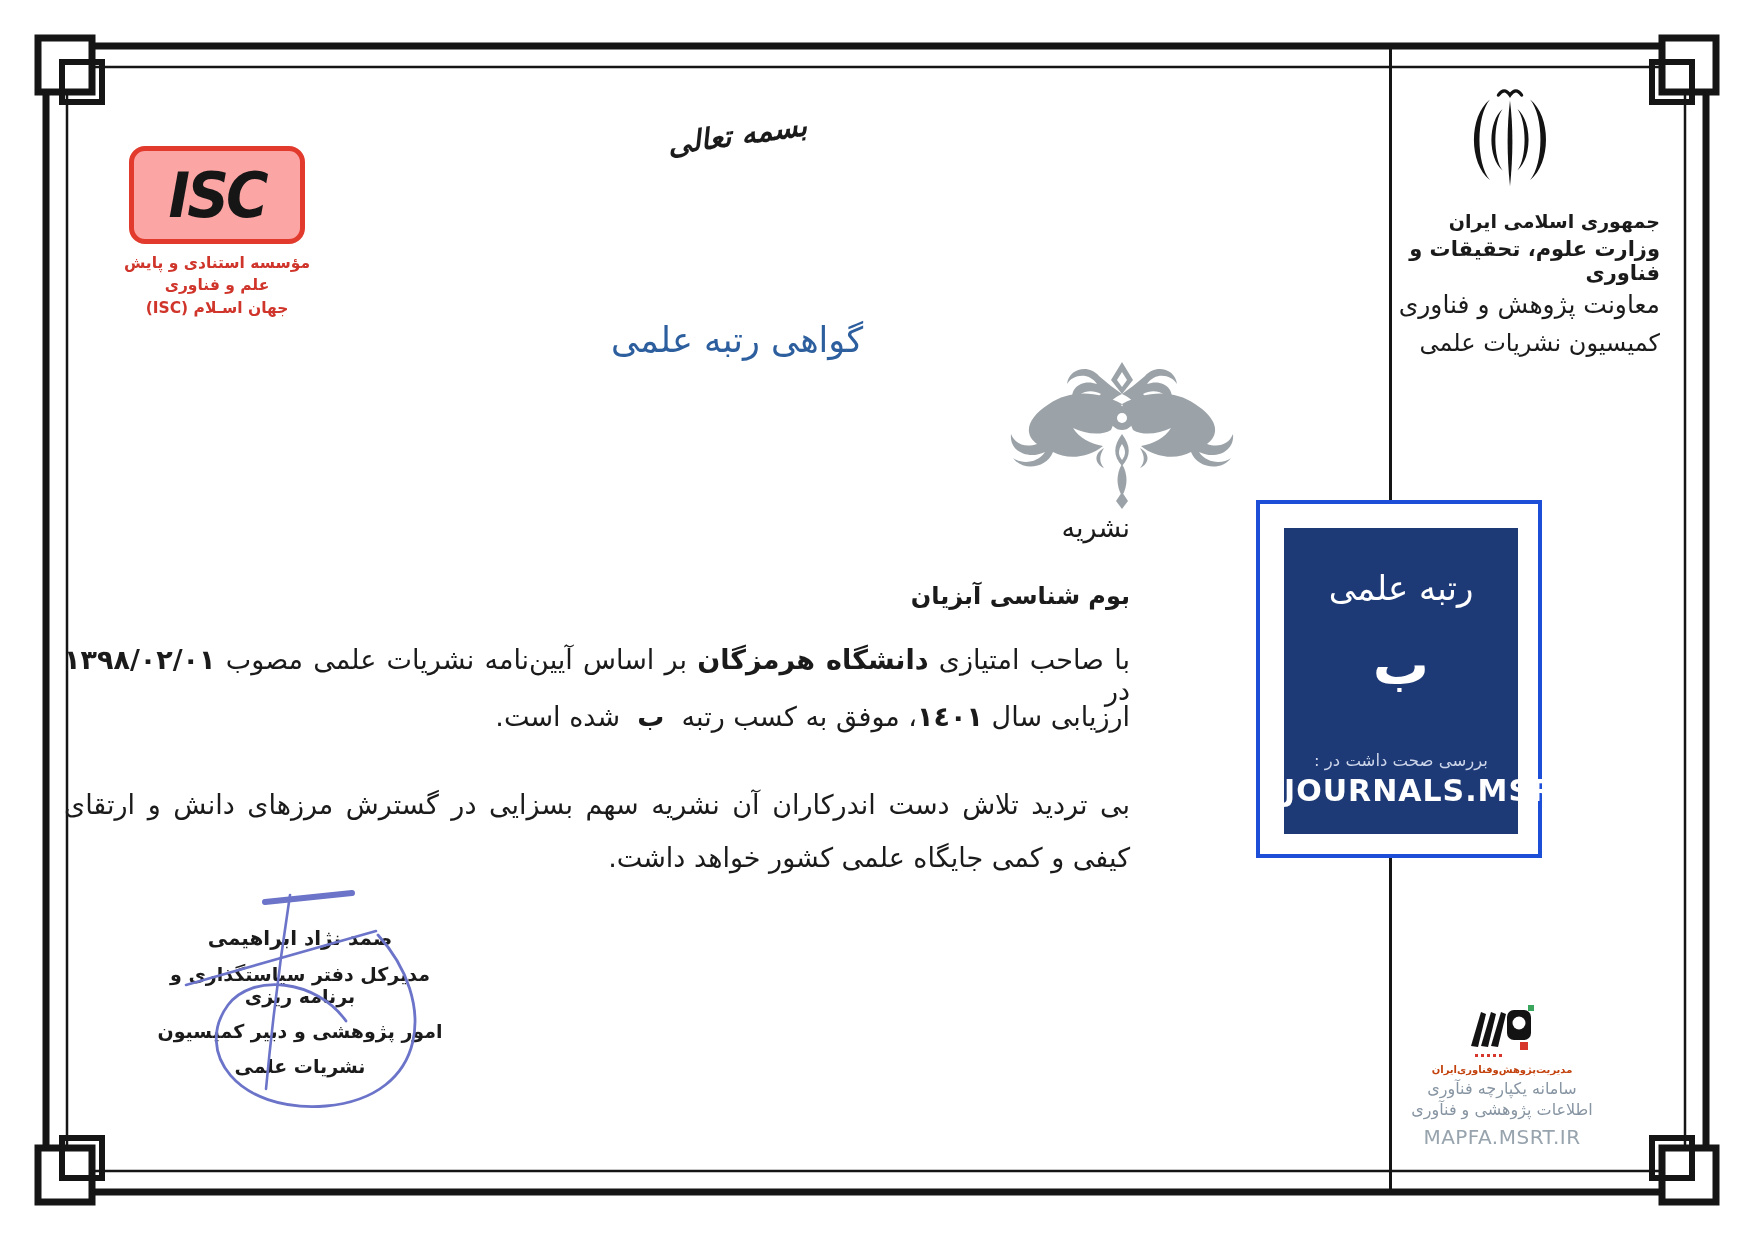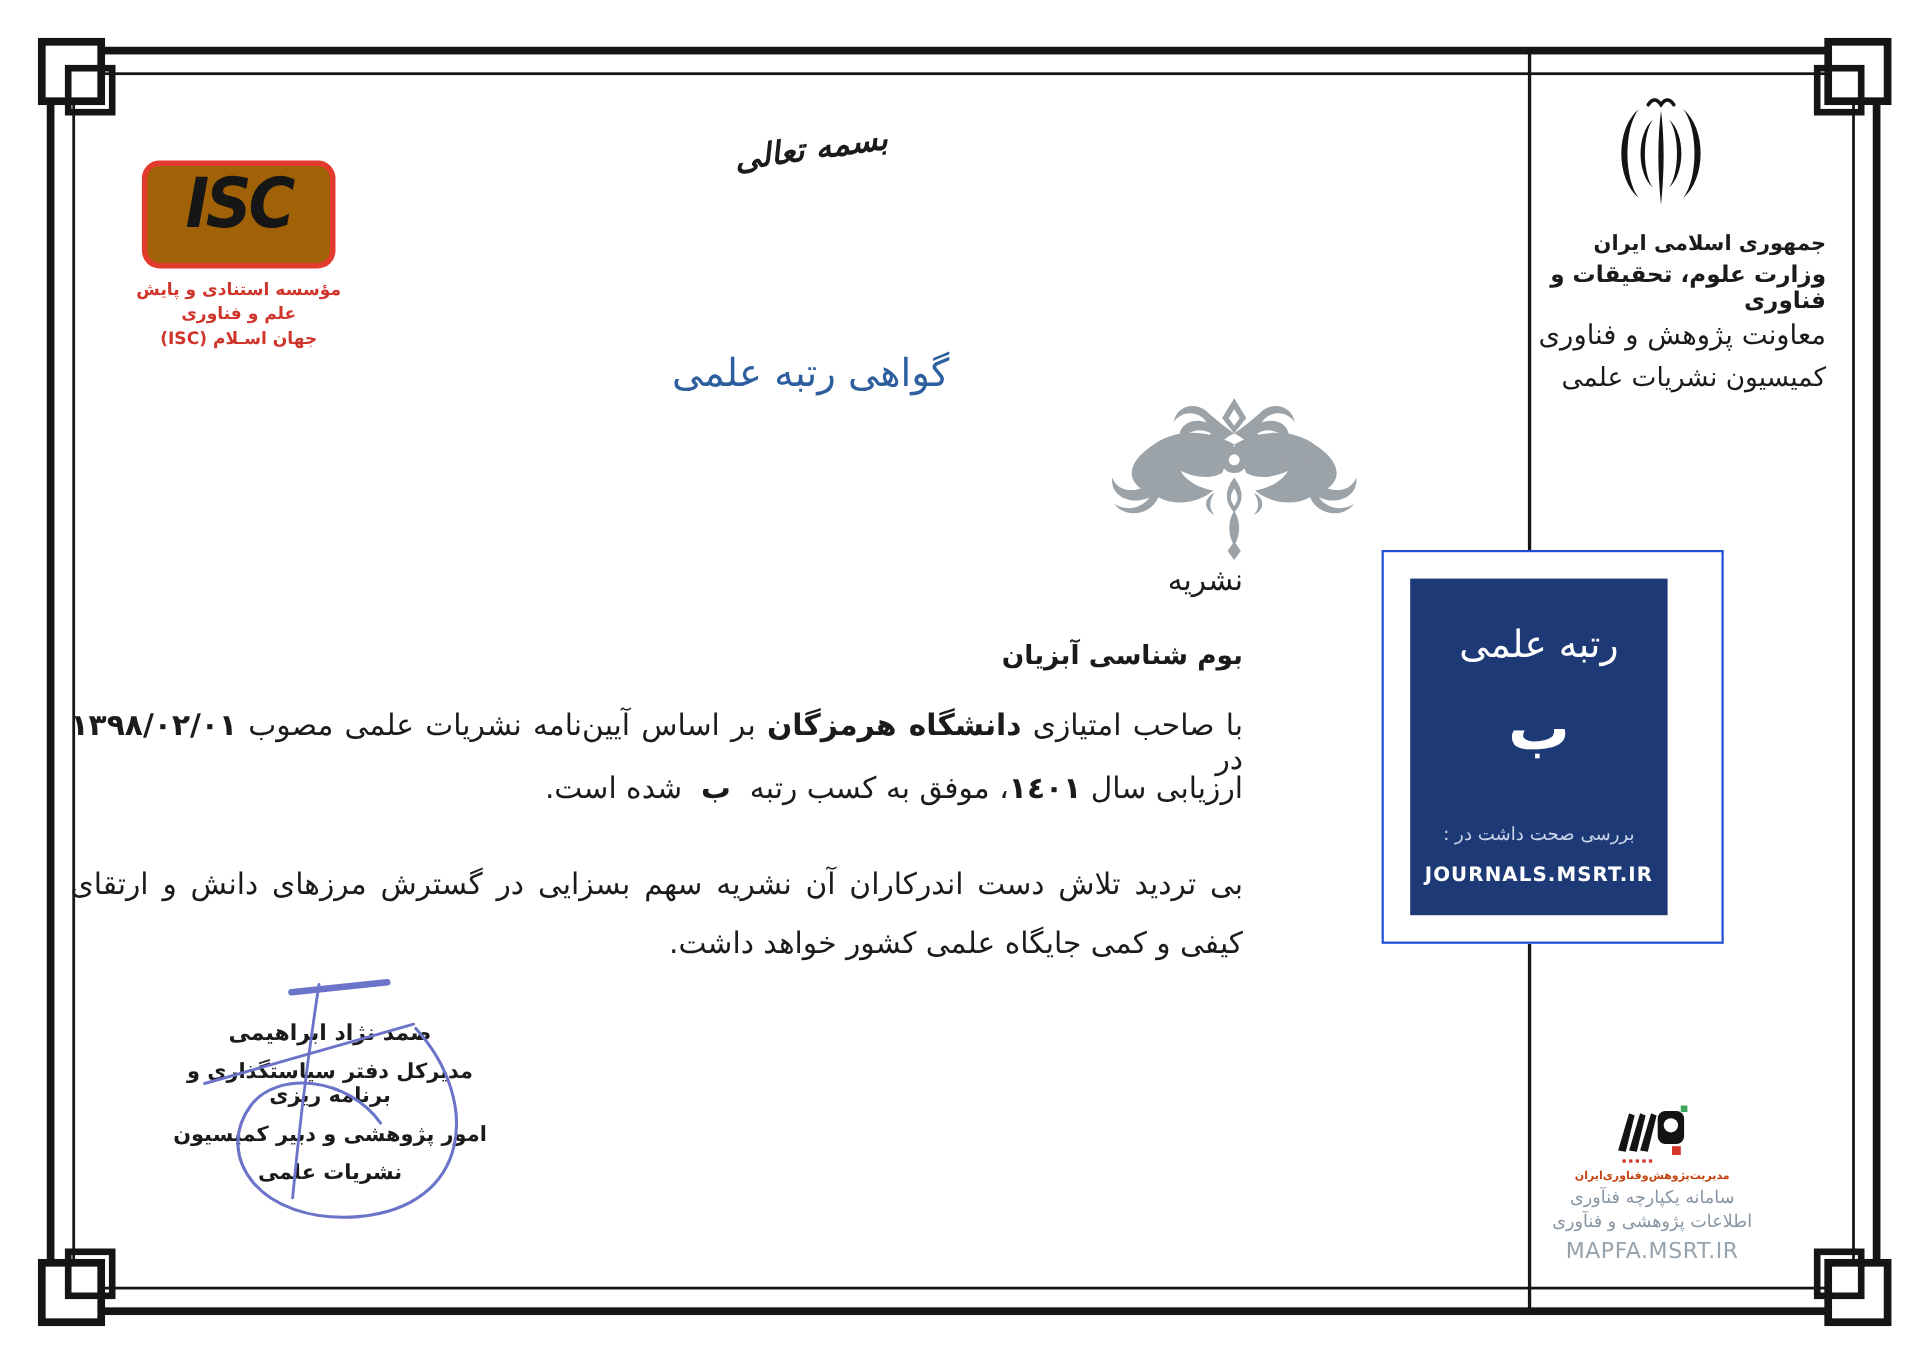--- a/index.html
+++ b/index.html
@@ -16,22 +16,22 @@
   
   .center-col{position:absolute;left:237px;width:1000px;text-align:center;z-index:2}
   .besmellah{top:118px;font-size:29px;font-weight:700;font-style:italic;}
   .besmellah span{display:inline-block;transform:rotate(-8deg)}
   .cert-title{top:320px;font-size:35px;font-weight:500;color:#2d5f9e;letter-spacing:0;}
   .ornament-wrap{top:360px;}
 
   
   .isc-block{left:110px;top:146px;width:214px;text-align:center;z-index:2;direction:rtl}
   .isc-box{
-    width:176px;height:98px;margin:0 auto;background:#a16207;border:5px solid #e23b2e;
-    border-radius:16px;display:flex;align-items:flex-start;justify-content:center;box-sizing:border-box;
+    width:176px;height:98px;margin:0 auto;background:#fca5a5;border:5px solid #e23b2e;
+    border-radius:16px;display:flex;align-items:center;justify-content:center;box-sizing:border-box;
   }
   .isc-acronym{font-size:58px;font-weight:800;letter-spacing:-3px;color:#161616;transform:scaleY(1.08);font-style:italic}
   .isc-caption{margin-top:8px;font-size:15.5px;font-weight:700;color:#d0352b;line-height:1.45}
 
   
   .ministry{left:1360px;top:86px;width:300px;text-align:right;z-index:2}
   .ministry .emblem{margin:0 auto}
   .min-l1{margin-top:6px;font-size:19px;font-weight:700}
   .min-l2{margin-top:5px;font-size:21px;font-weight:700}
   .min-l3{margin-top:5px;font-size:25px;font-weight:400}
@@ -43,30 +43,30 @@
   .b{font-weight:700}
   .l1{top:512px}
   .l2{top:582px;font-weight:700;font-size:24px}
   .l3{top:644px}
   .l4{top:701px}
   .l5{top:789px}
   .l6{top:842px}
 
   
   .rank-card{
-    left:1256px;top:500px;width:311px;height:358px;background:#ffffff;
-    border:2px solid #1d4ed8;box-sizing:border-box;z-index:2;
+    left:1256px;top:500px;width:286px;height:358px;background:#ffffff;
+    border:4px solid #1d4ed8;box-sizing:border-box;z-index:2;
   }
   .rank-inner{
     position:absolute;left:24px;top:24px;width:234px;height:306px;background:#1e3a76;color:#ffffff;
   }
   .rank-title{position:absolute;left:0;right:0;top:40px;text-align:center;font-size:34px;font-weight:500}
   .rank-letter{position:absolute;left:0;right:0;top:104px;text-align:center;font-size:56px;font-weight:700}
   .verify-label{position:absolute;left:0;right:0;bottom:64px;text-align:center;font-size:16.5px;color:#cdd6ea}
-  .verify-url{position:absolute;left:0;right:0;bottom:26px;text-align:center;font-size:18px;font-weight:600;letter-spacing:1px;direction:ltr}
+  .verify-url{position:absolute;left:0;right:0;bottom:26px;text-align:center;font-size:30px;font-weight:600;letter-spacing:1px;direction:ltr}
 
   
   .sig-block{left:150px;top:926px;width:300px;text-align:center;z-index:2}
   .sig-name{font-size:20px;font-weight:700}
   .sig-role{font-size:19px;font-weight:700;margin-top:13px}
   .sig-svg{left:140px;top:885px;z-index:3;pointer-events:none}
 
   
   .footer{left:1372px;top:1004px;width:260px;text-align:center;z-index:2}
   .footer .glyph{margin:0 auto}

